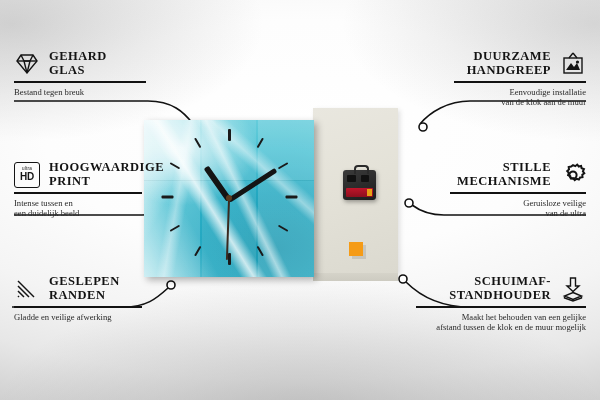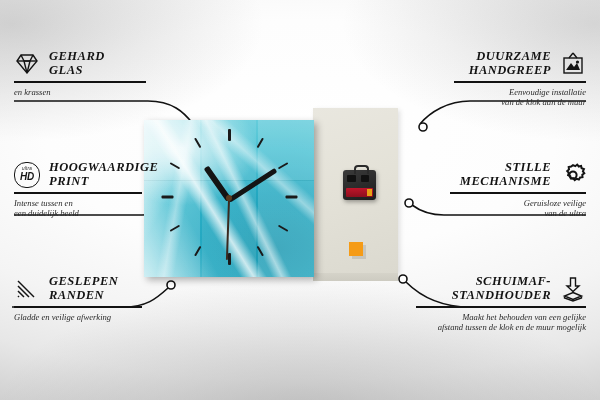--- a/index.html
+++ b/index.html
@@ -73,39 +73,39 @@
   }
   .mech .hook{position:absolute;left:11px;top:-5px;width:11px;height:7px;border:2px solid #2a2a2a;border-bottom:none;border-radius:4px 4px 0 0;background:transparent;}
   .mech .batt{position:absolute;left:3px;bottom:3px;width:27px;height:9px;background:linear-gradient(180deg,#c0152a,#8d0f1e);border-radius:1px;}
   .mech .batt:after{content:"";position:absolute;right:1px;top:1px;width:5px;height:7px;background:#e9a015;}
   .mech .slot{position:absolute;left:4px;top:5px;width:9px;height:7px;background:#111;border-radius:1px;}
   .mech .slot2{position:absolute;left:18px;top:5px;width:8px;height:7px;background:#111;border-radius:1px;}
   .foam{position:absolute;left:206px;top:134px;width:14px;height:14px;background:#f59b16;box-shadow:3px 3px 0 rgba(0,0,0,.10);}
 
   
   .lines{position:absolute;inset:0;}
-  .feature{position:absolute;font-style:italic;}
+  .feature{position:absolute;}
   .f-left{text-align:left;}
   .f-right{text-align:right;}
   .ftop{display:flex;align-items:center;gap:9px;}
   .f-right .ftop{justify-content:flex-end;}
   .ficon{width:26px;height:26px;flex:0 0 26px;color:#141414;}
   .ficon svg{display:block;width:26px;height:26px;}
   .ftitle{
     font-family:"Liberation Serif",serif;font-weight:700;
     font-size:12.5px;line-height:13.5px;letter-spacing:.5px;color:#131313;
     text-transform:uppercase;
   }
   .rule{height:1.5px;background:#121212;margin:4px 0 4px 0;}
   .fdesc{
     font-family:"Liberation Serif",serif;font-size:8.6px;line-height:10.6px;
     color:#2a2a2a;
   }
   .hdbox{
-    width:24px;height:24px;border:1.6px solid #141414;border-radius:12px;
+    width:24px;height:24px;border:1.6px solid #141414;border-radius:3px;
     display:flex;flex-direction:column;align-items:center;justify-content:center;
     font-family:"Liberation Sans",sans-serif;color:#141414;line-height:1;
   }
   .hdbox .u{font-size:4.6px;letter-spacing:.2px;}
   .hdbox .h{font-size:10px;font-weight:700;letter-spacing:-.3px;}
 </style>
 </head>
 <body>
 
 <div id="stage">
@@ -178,21 +178,21 @@
               <path d="M10 10 H16"></path>
         </g>
           </svg>
       </span>
       <span>
         <div class="ftitle">GEHARD</div>
         <div class="ftitle">GLAS</div>
       </span>
     </div>
     <div class="rule"></div>
-    <div class="fdesc">en krassen</div>
+    <div class="fdesc">Bestand tegen breuk</div>
   </div>
 
   <div class="feature f-left" style="left:14px;top:161px;width:128px;">
     <div class="ftop">
       <span class="ficon">
         <span class="hdbox">
           <span class="u">ultra</span>
             <span class="h">HD</span>
         </span>
       </span>

